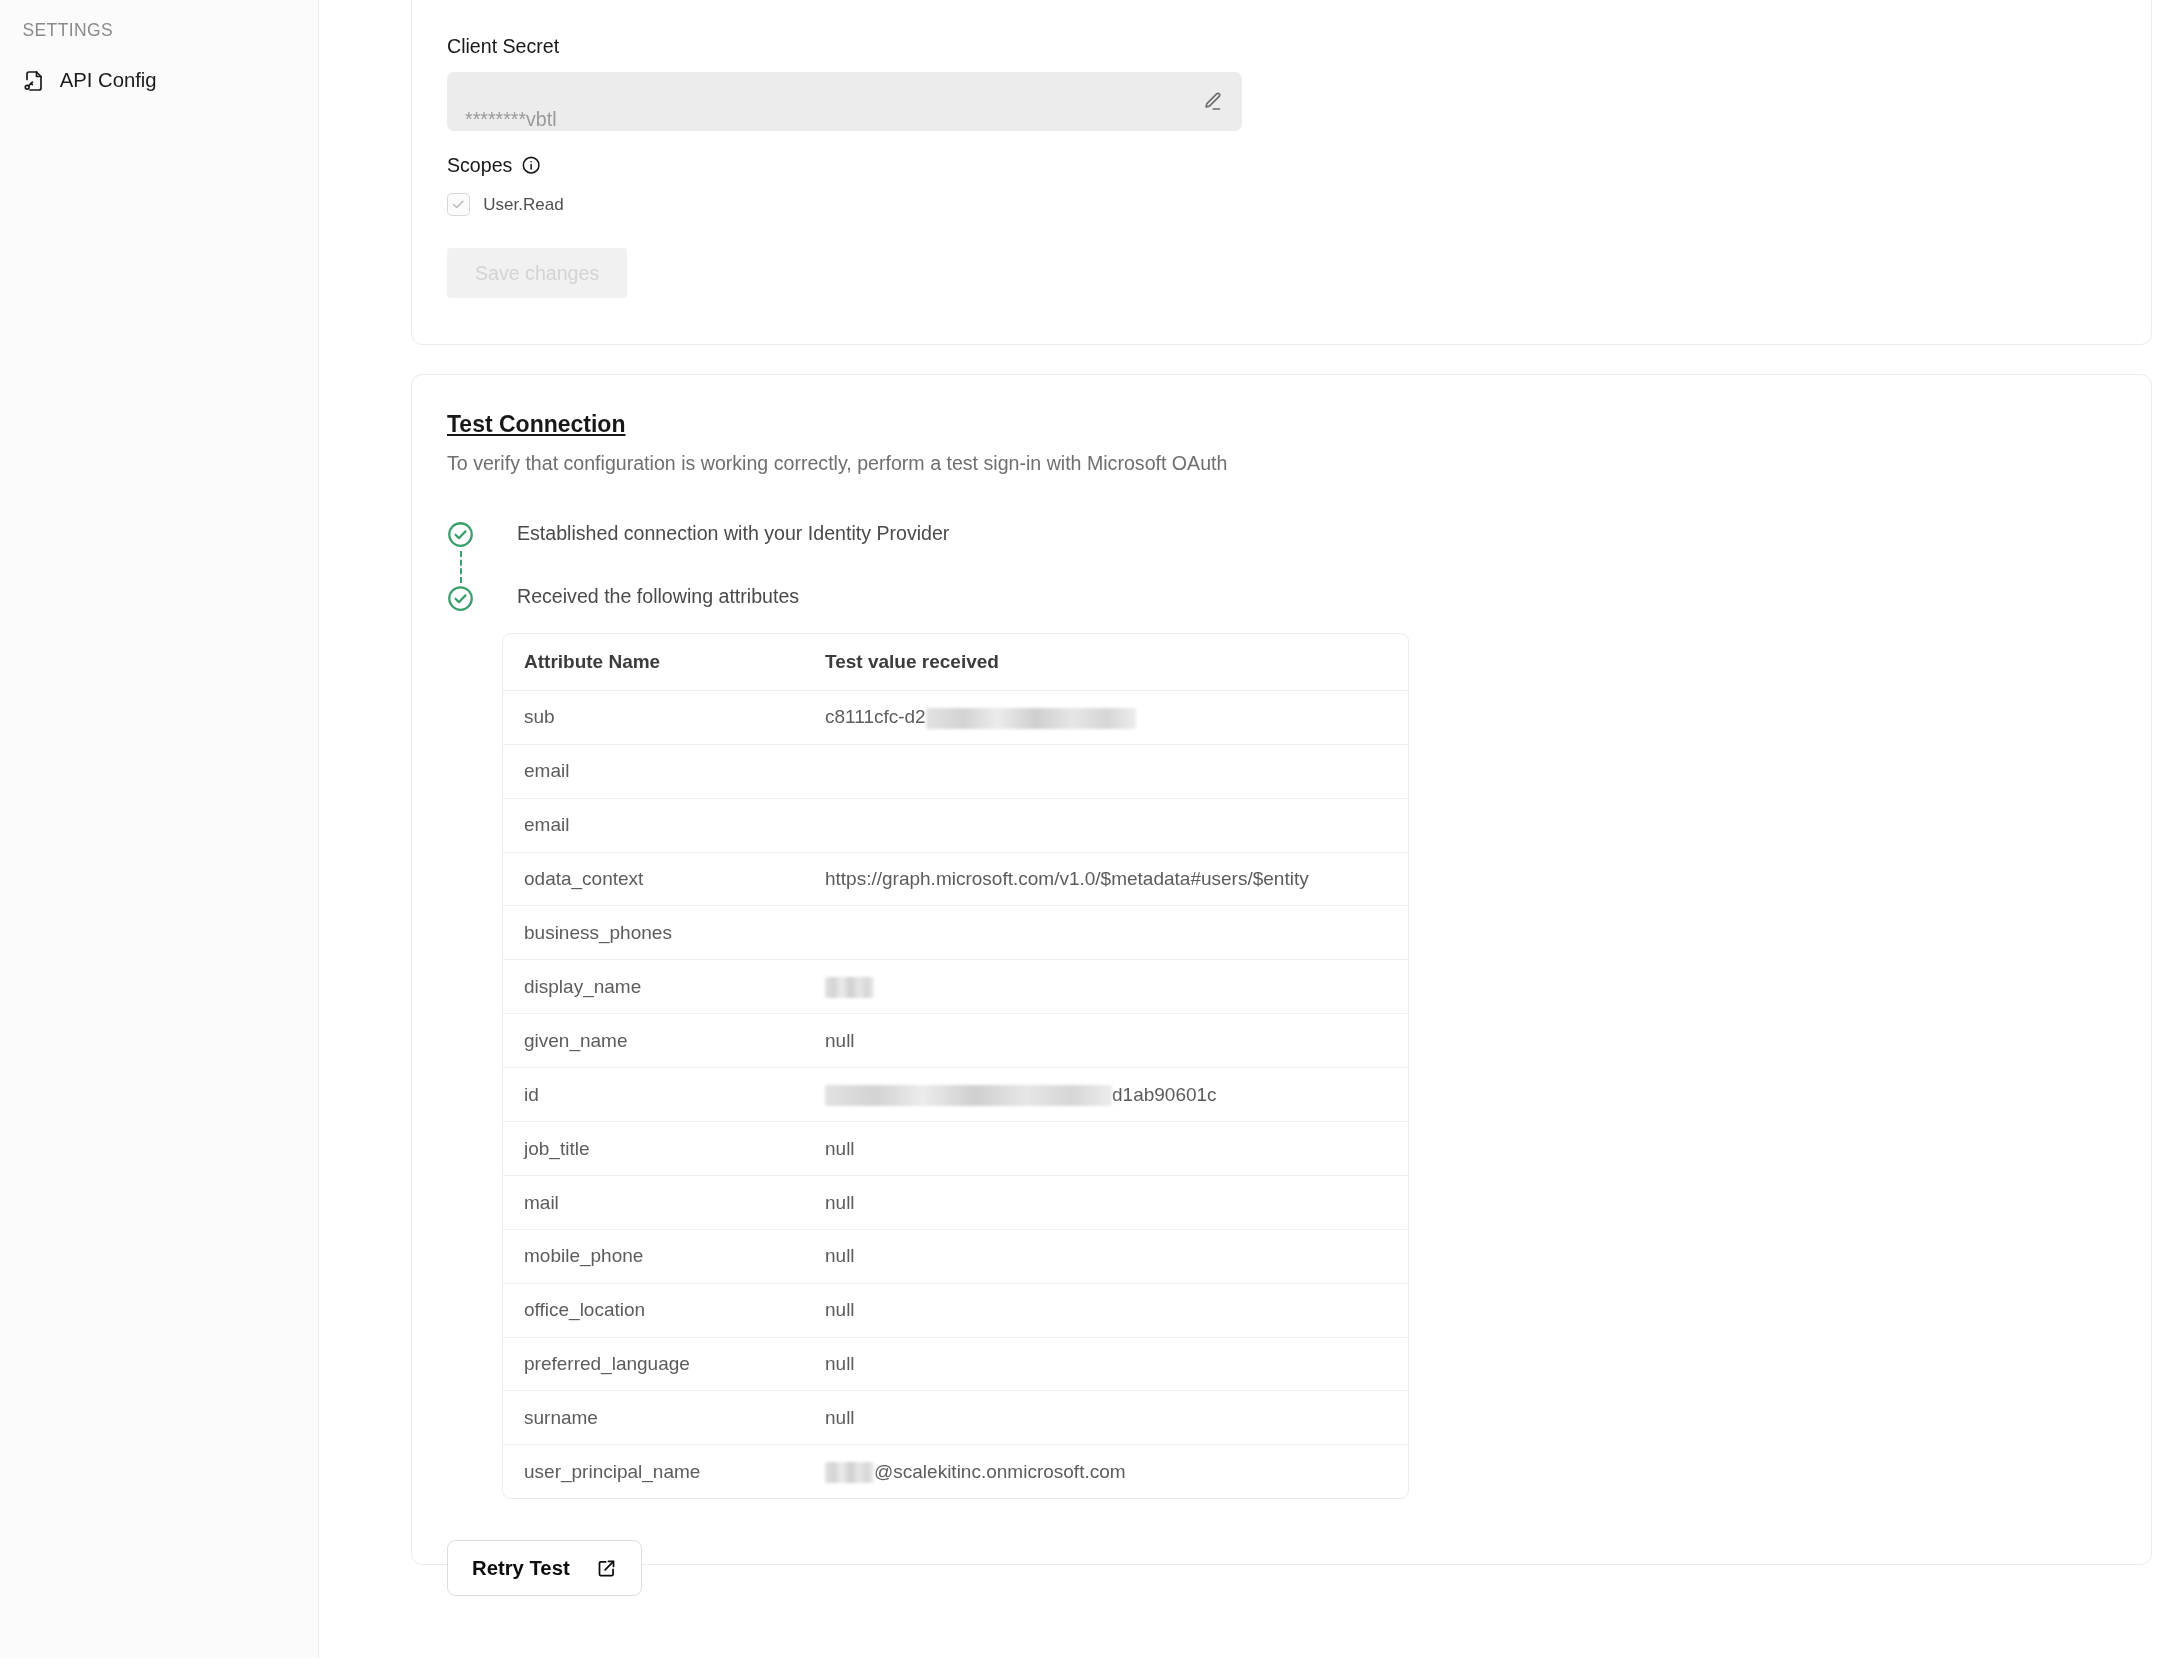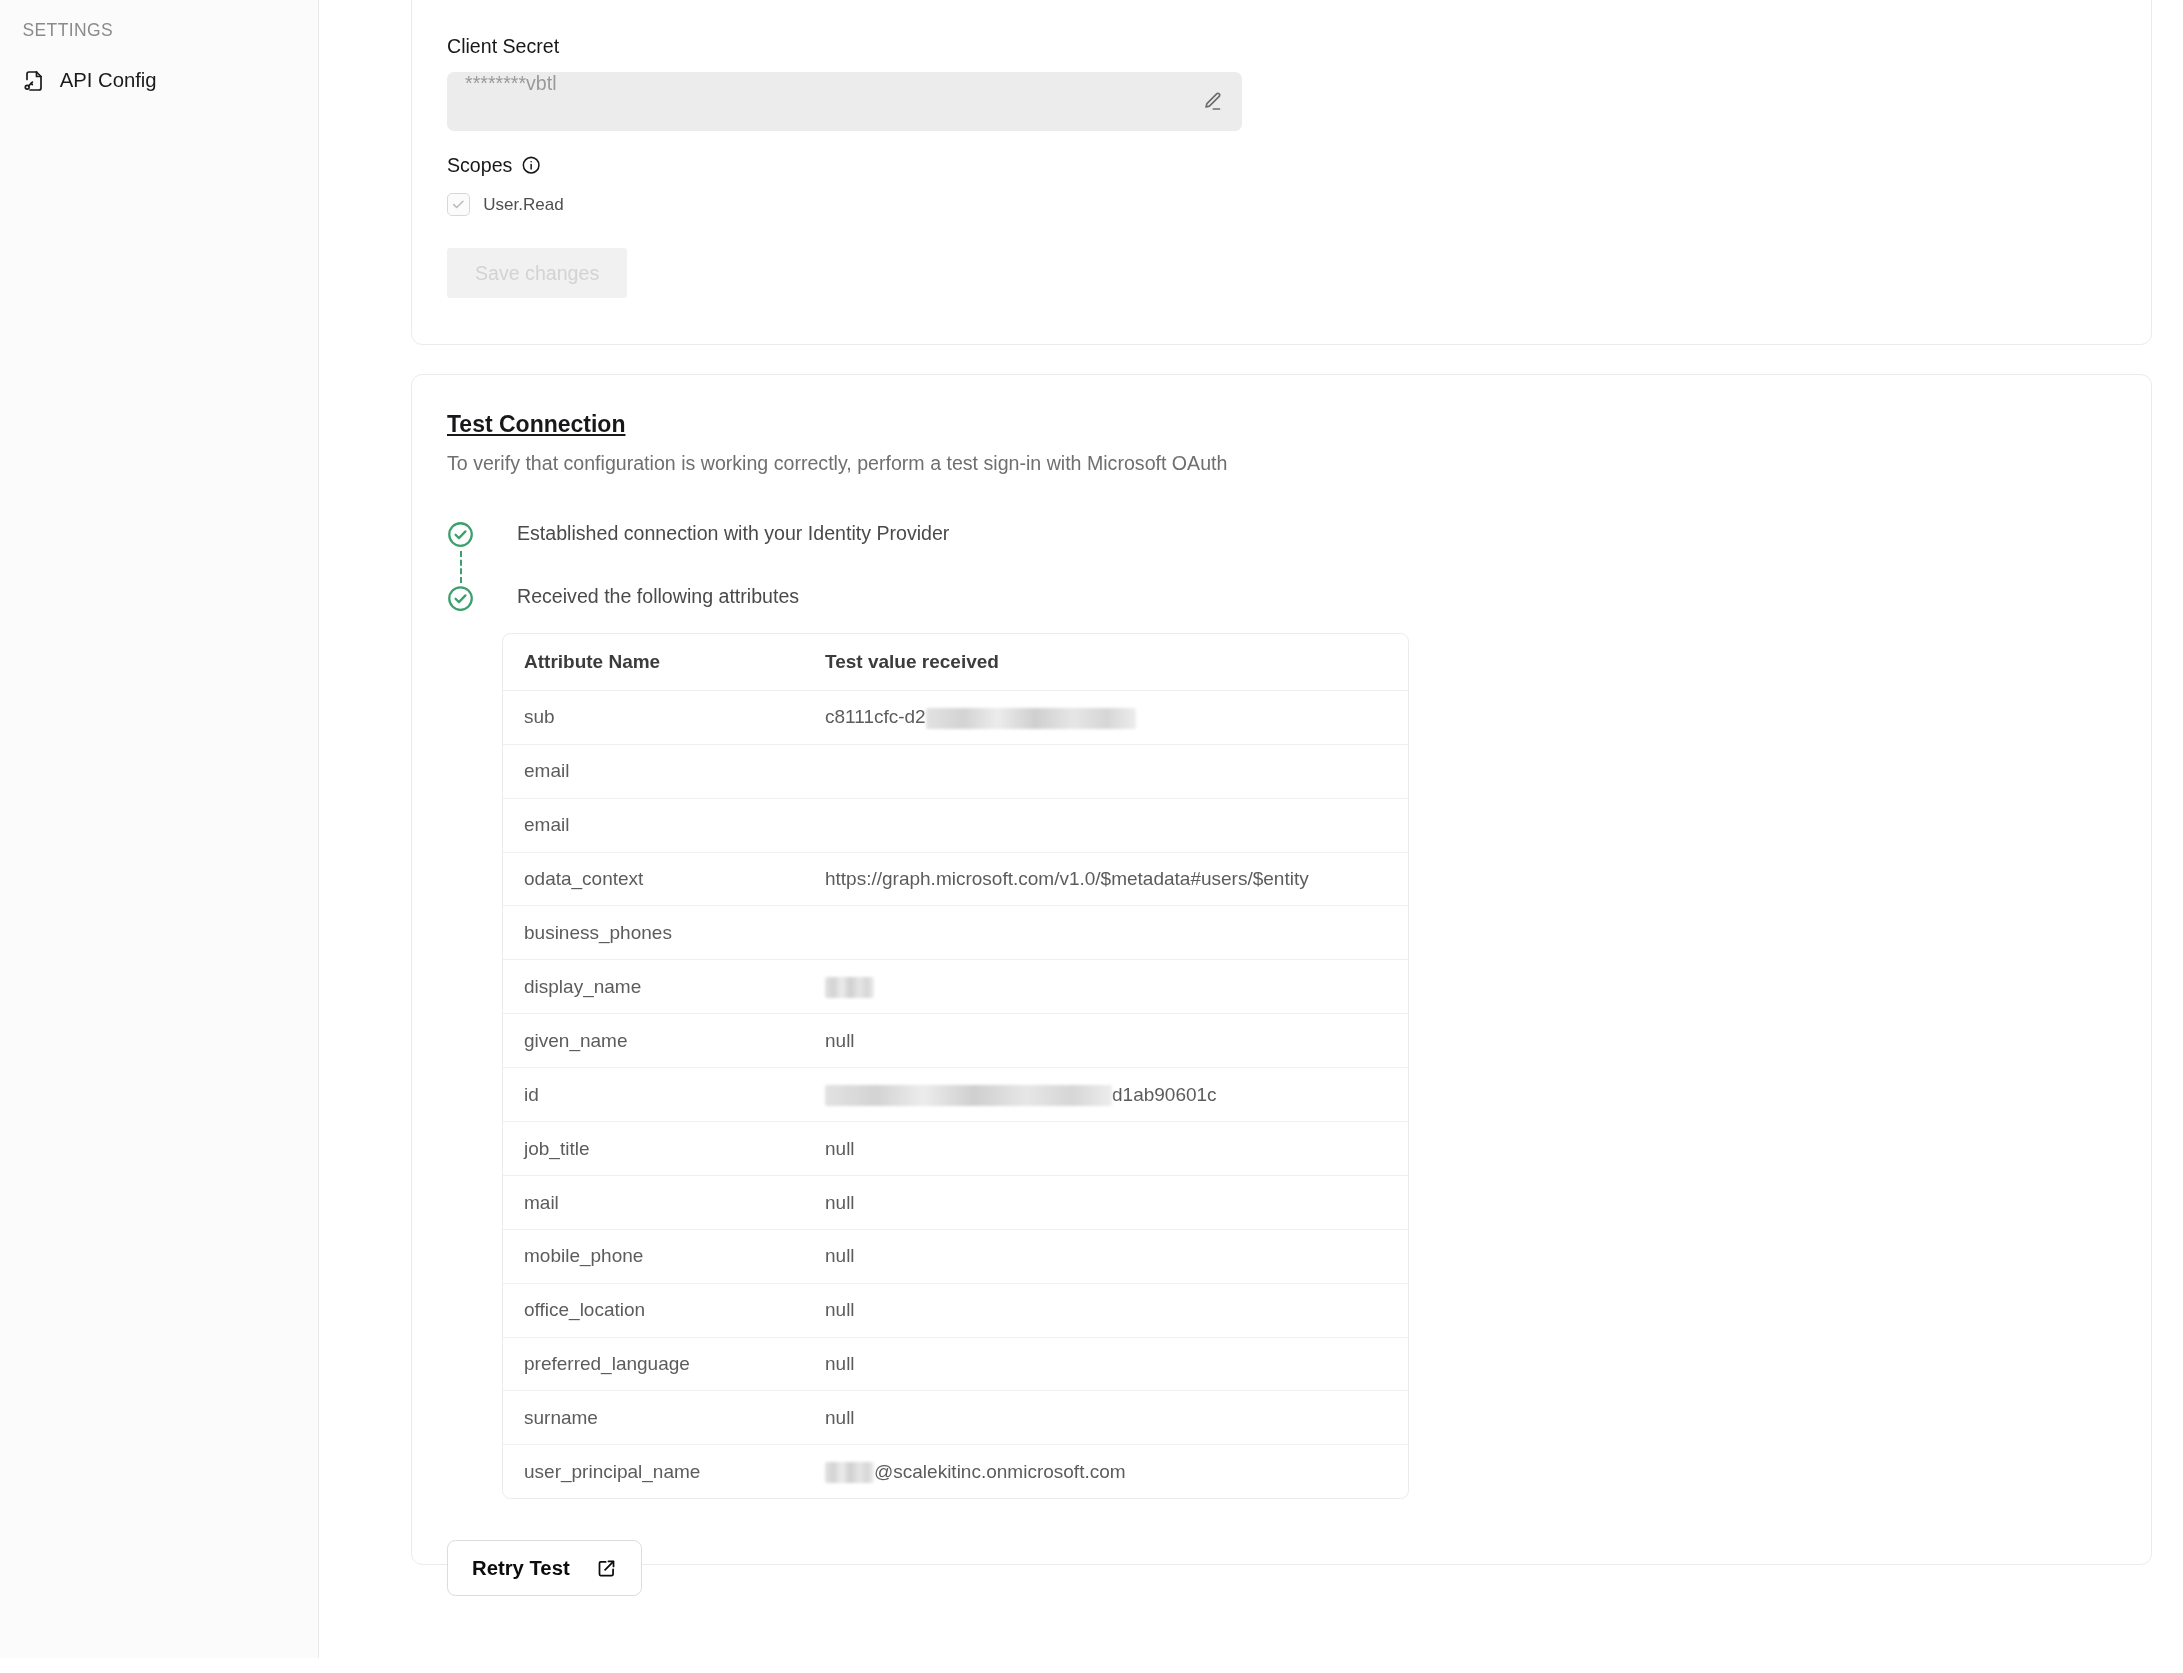--- a/index.html
+++ b/index.html
@@ -79,21 +79,21 @@
     font-weight: 400;
     margin: 0;
   }
   .input-shell {
     position: relative;
     width: 795px;
     height: 59px;
     background: #ececec;
     border-radius: 7px;
     display: flex;
-    align-items: flex-start;
+    align-items: flex-end;
     padding: 0 18px;
     margin-top: 14px;
   }
   .input-shell .value {
     font-size: 19.6px;
     color: #9a9a9a;
     letter-spacing: 0px;
     white-space: nowrap;
   }
   .edit-btn {

